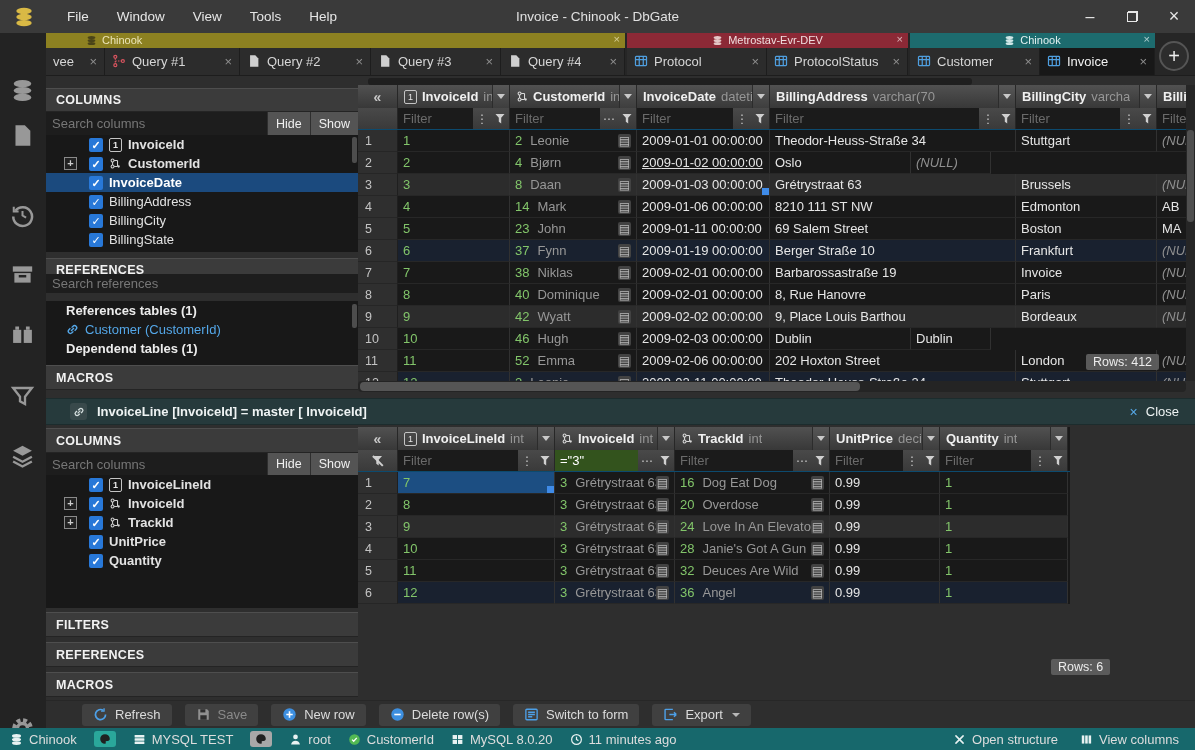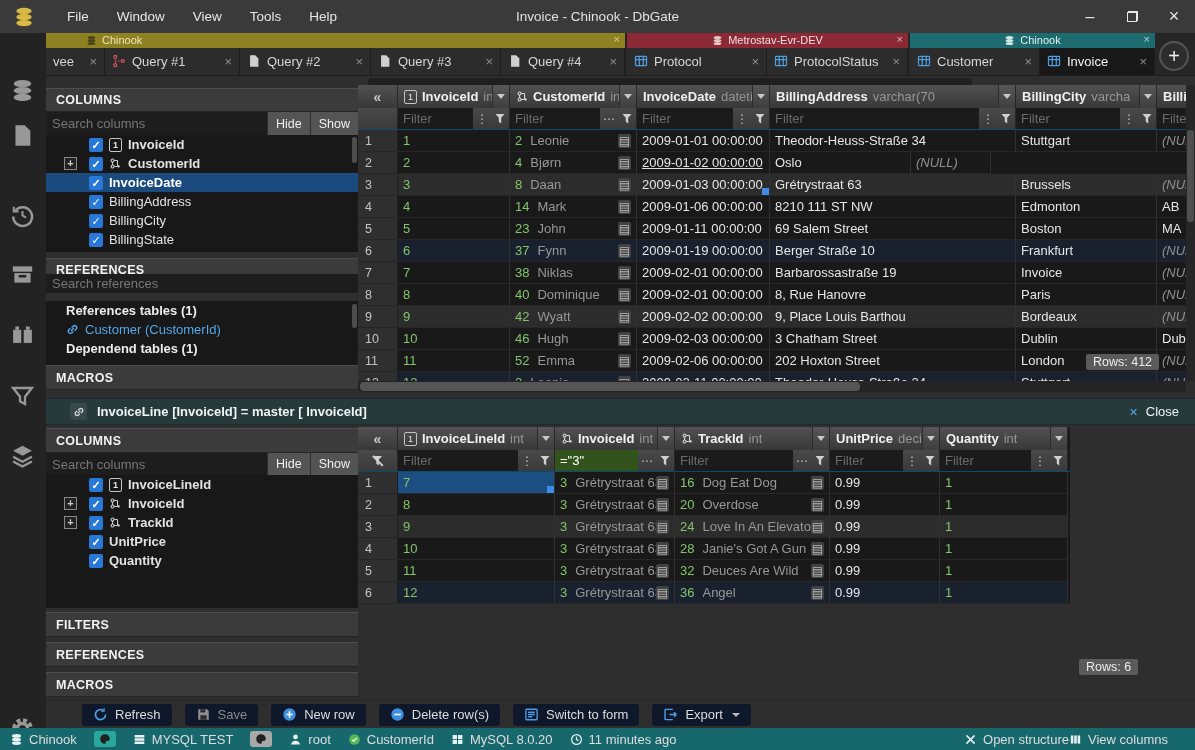--- a/index.html
+++ b/index.html
@@ -115,33 +115,33 @@
   .gnull{color:#909090;font-style:italic}
   .docbadge{margin-left:auto;flex:none;color:#b8b8b8;font-size:12px;background:#424242;border-radius:2px;line-height:14px;padding:0 1px}
   #hscroll{left:358px;top:381px;width:828px;height:11px;background:#242424;border-radius:4px}
   #hthumb{position:absolute;left:2px;top:1px;width:500px;height:9px;background:#555;border-radius:4px}
   #vscroll{left:1186px;top:85px;width:9px;height:296px;background:#262626}
   #vthumb2{position:absolute;left:1px;top:45px;width:7px;height:92px;background:#4f4f4f;border-radius:3px}
   .rowsbadge{position:absolute;background:rgba(95,95,95,.92);color:#ececec;font-size:12.5px;padding:1px 7px;border-radius:2px}
 
   
   #toolbar{left:46px;top:700px;width:1149px;height:28px;background:#2e2e2e;border-top:1px solid #272727;display:flex;align-items:center;gap:13px;padding-left:36px}
-  .tbtn{height:22px;background:#0f172a;border:none;border-radius:3px;color:#dcdcdc;display:flex;align-items:center;gap:7px;padding:0 11px;font:13px "Liberation Sans",sans-serif}
+  .tbtn{height:22px;background:#404040;border:none;border-radius:3px;color:#dcdcdc;display:flex;align-items:center;gap:7px;padding:0 11px;font:13px "Liberation Sans",sans-serif}
   .tbtn.disabled{color:#8a8a8a}
   .tbic.refresh,.tbic.form,.tbic.export{color:#4da0e8}
   .tbic.save{color:#909090}
   .caret{width:0;height:0;border-left:4px solid transparent;border-right:4px solid transparent;border-top:4px solid #b8b8b8;margin-left:2px}
 
   
   #statusbar{left:0;top:728px;width:1195px;height:22px;display:flex;align-items:center;padding:0 10px 0 10px;gap:17px;font-size:13px}
   .sitem{display:flex;align-items:center;gap:6px;white-space:nowrap}
   .sitem .ic{width:13px;height:13px;color:#e8f2f2}
   .swatch{width:22px;height:16px;border-radius:3px;display:flex;align-items:center;justify-content:center}
   .swatch .ic{width:12px;height:12px}
-  #sright{margin-left:auto;display:flex;margin-right:17px}
+  #sright{margin-left:auto;display:flex;gap:22px;margin-right:6px}
 </style>
 </head>
 <body>
 
 <div class="app">
 
   <div class="abs" id="titlebar">
     <span class="ic" id="logo">
         <svg viewBox="0 0 16 16" fill="currentColor">
           <ellipse cx="8" cy="3.6" rx="5.6" ry="2.3"></ellipse>
@@ -811,23 +811,20 @@
           <span class="gnum">10</span>
         </div>
         <div class="g-cell" style="width: 127px;">
           <span class="gnum">46</span>
           <span class="gfk">Hugh</span>
           <span class="docbadge">▤</span>
         </div>
         <div class="g-cell" style="width: 133px;">
           <span class="gtxt">2009-02-03 00:00:00</span>
         </div>
-        <div class="g-cell" style="width: 246px;">
-          <span class="gtxt">3 Chatham Street</span>
-        </div>
         <div class="g-cell" style="width: 141px;">
           <span class="gtxt">Dublin</span>
         </div>
         <div class="g-cell" style="width: 80px;">
           <span class="gtxt">Dublin</span>
         </div>
       </div>
       <div class="g-row">
         <div class="g-rownum">11</div>
         <div class="g-cell" style="width: 112px;">
@@ -1120,21 +1117,21 @@
           <span class="docbadge">▤</span>
         </div>
         <div class="g-cell" style="width: 110px;">
           <span class="gtxt">0.99</span>
         </div>
         <div class="g-cell" style="width: 128px;">
           <span class="gnum">1</span>
         </div>
       </div>
     </div>
-  <div class="rowsbadge" id="badge6" style="left:1079px;top:659px">Rows: 6</div>
+  <div class="rowsbadge" id="badge6" style="left:1051px;top:659px">Rows: 6</div>
 
   <div class="abs" id="toolbar">
       <button class="tbtn">
         <span class="ic s15 tbic refresh">
           <svg viewBox="0 0 16 16" fill="none" stroke="currentColor" stroke-width="1.8">
             <path d="M13.4 8A5.4 5.4 0 1 1 11 3.6"></path>
             <path d="M11.8 1.2v3.2H8.6" stroke-width="1.4"></path>
           </svg>
         </span>
         <span>Refresh</span>

